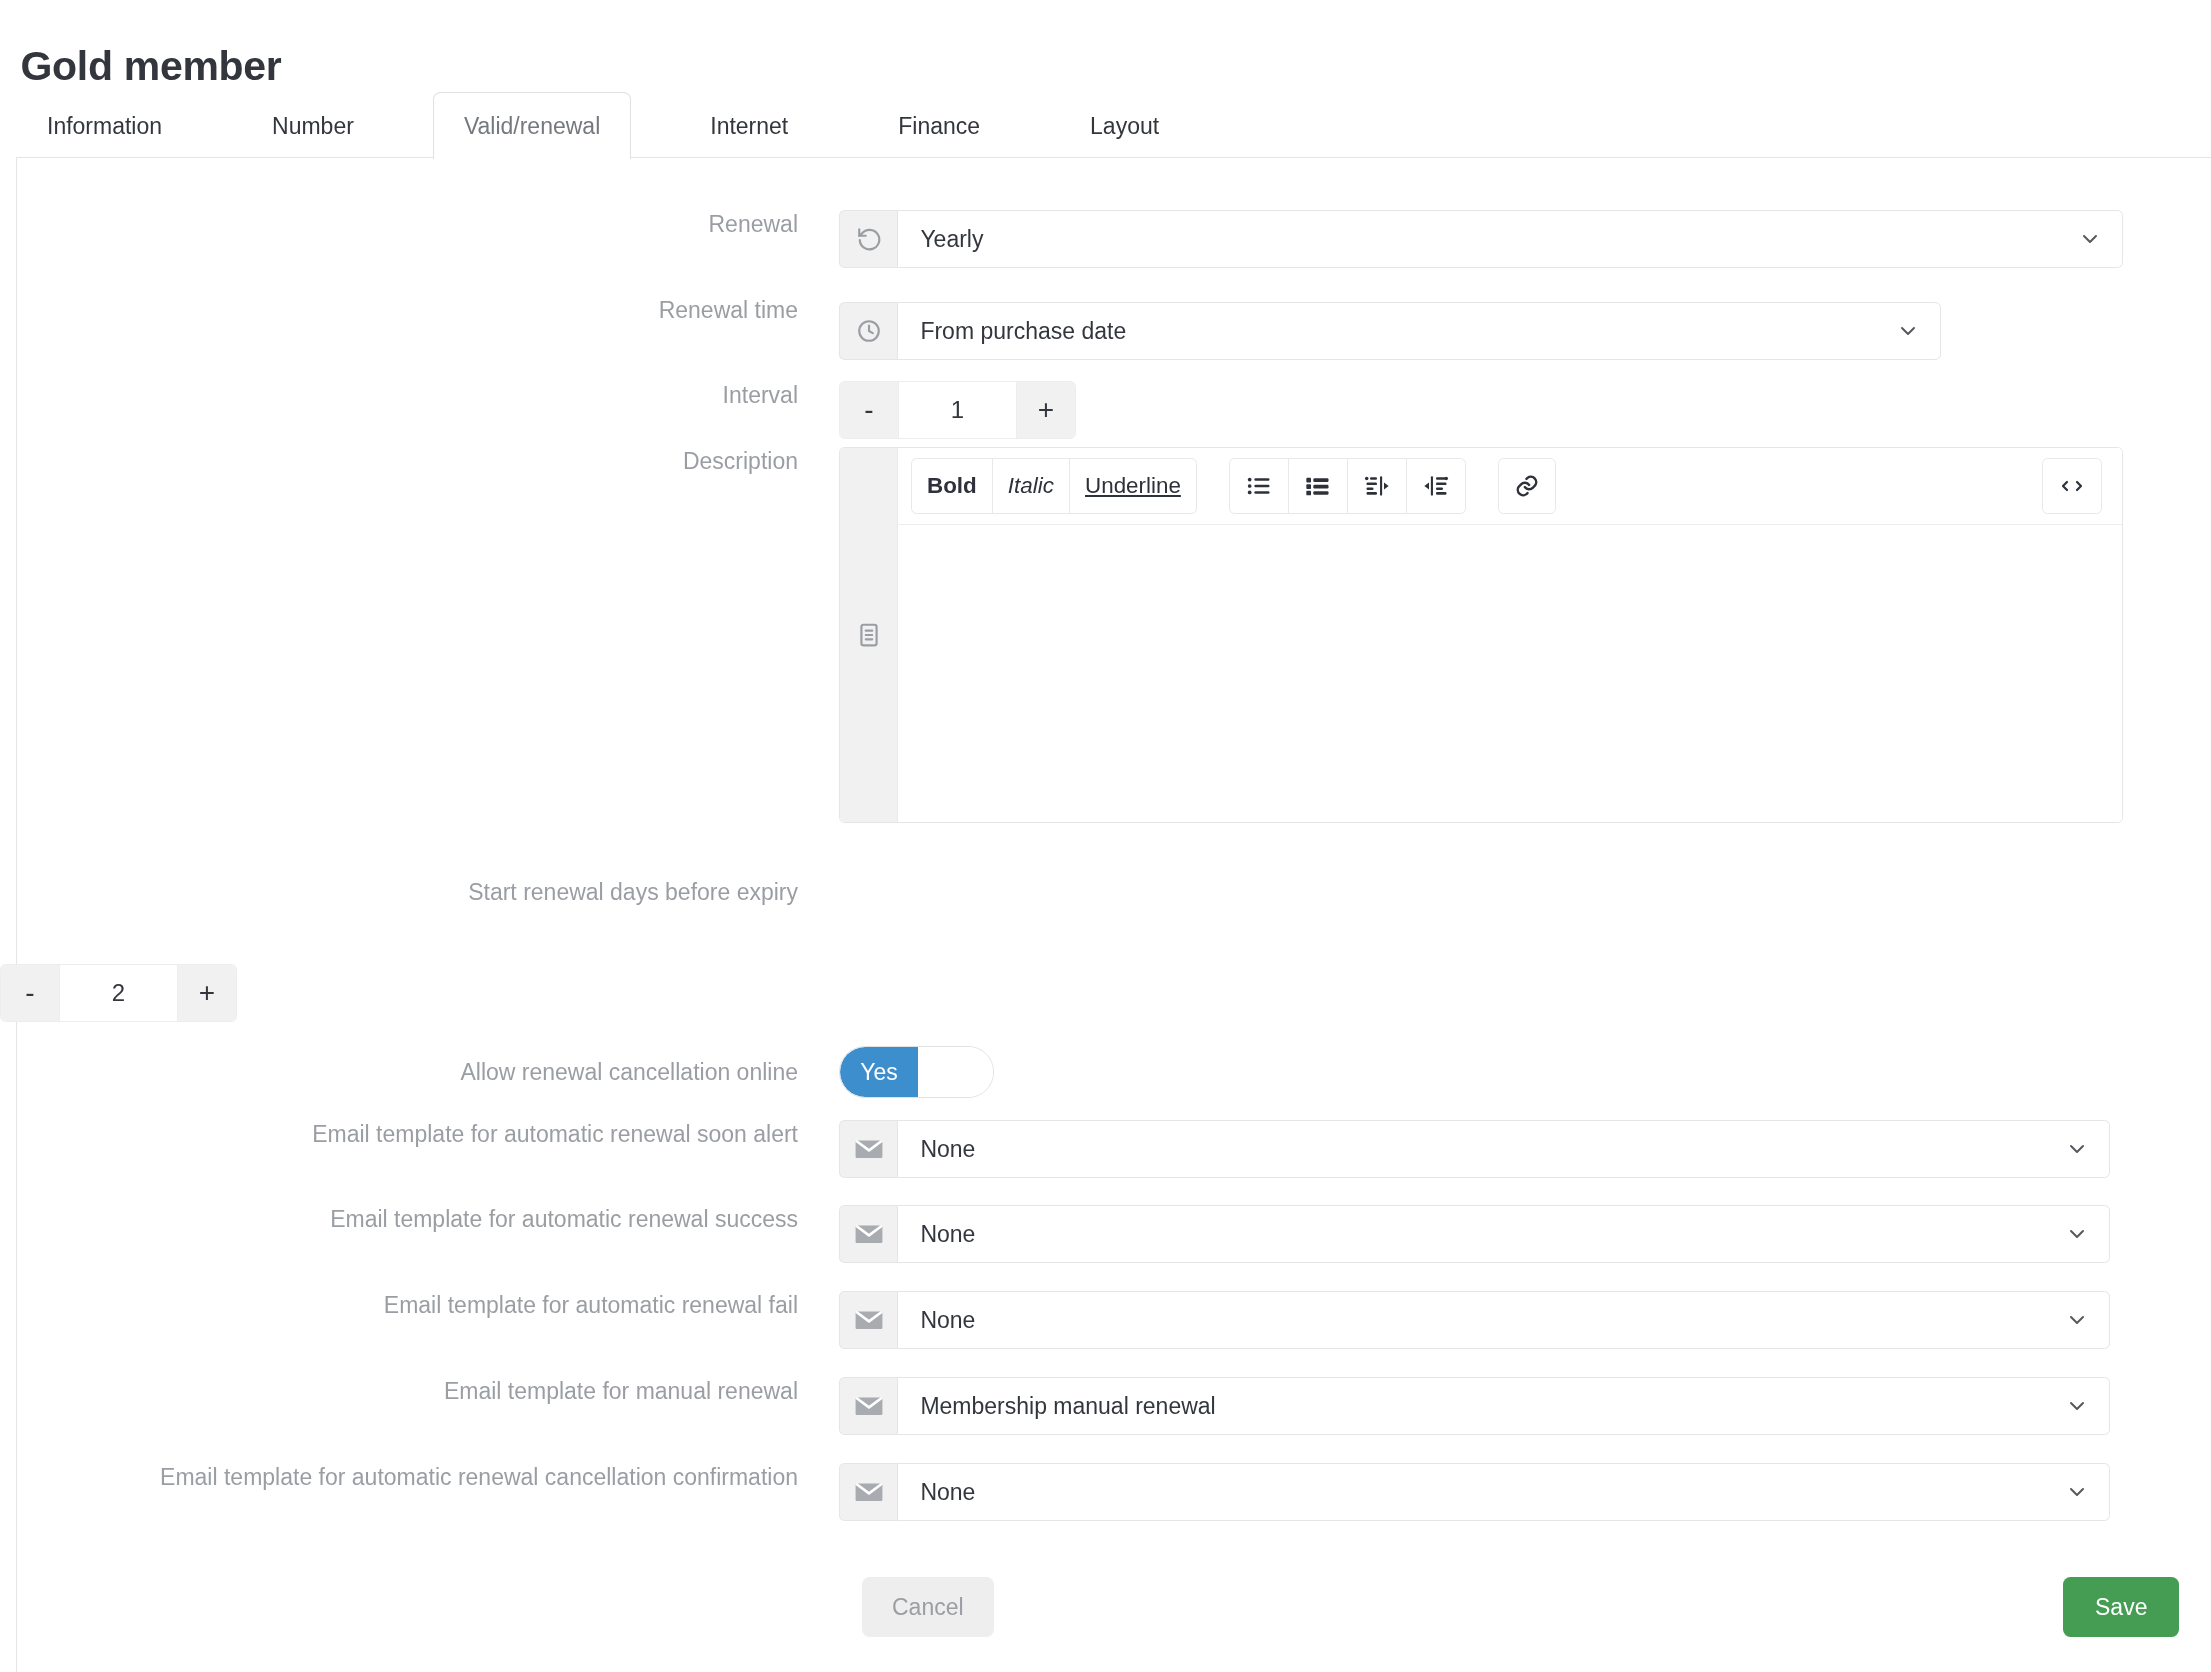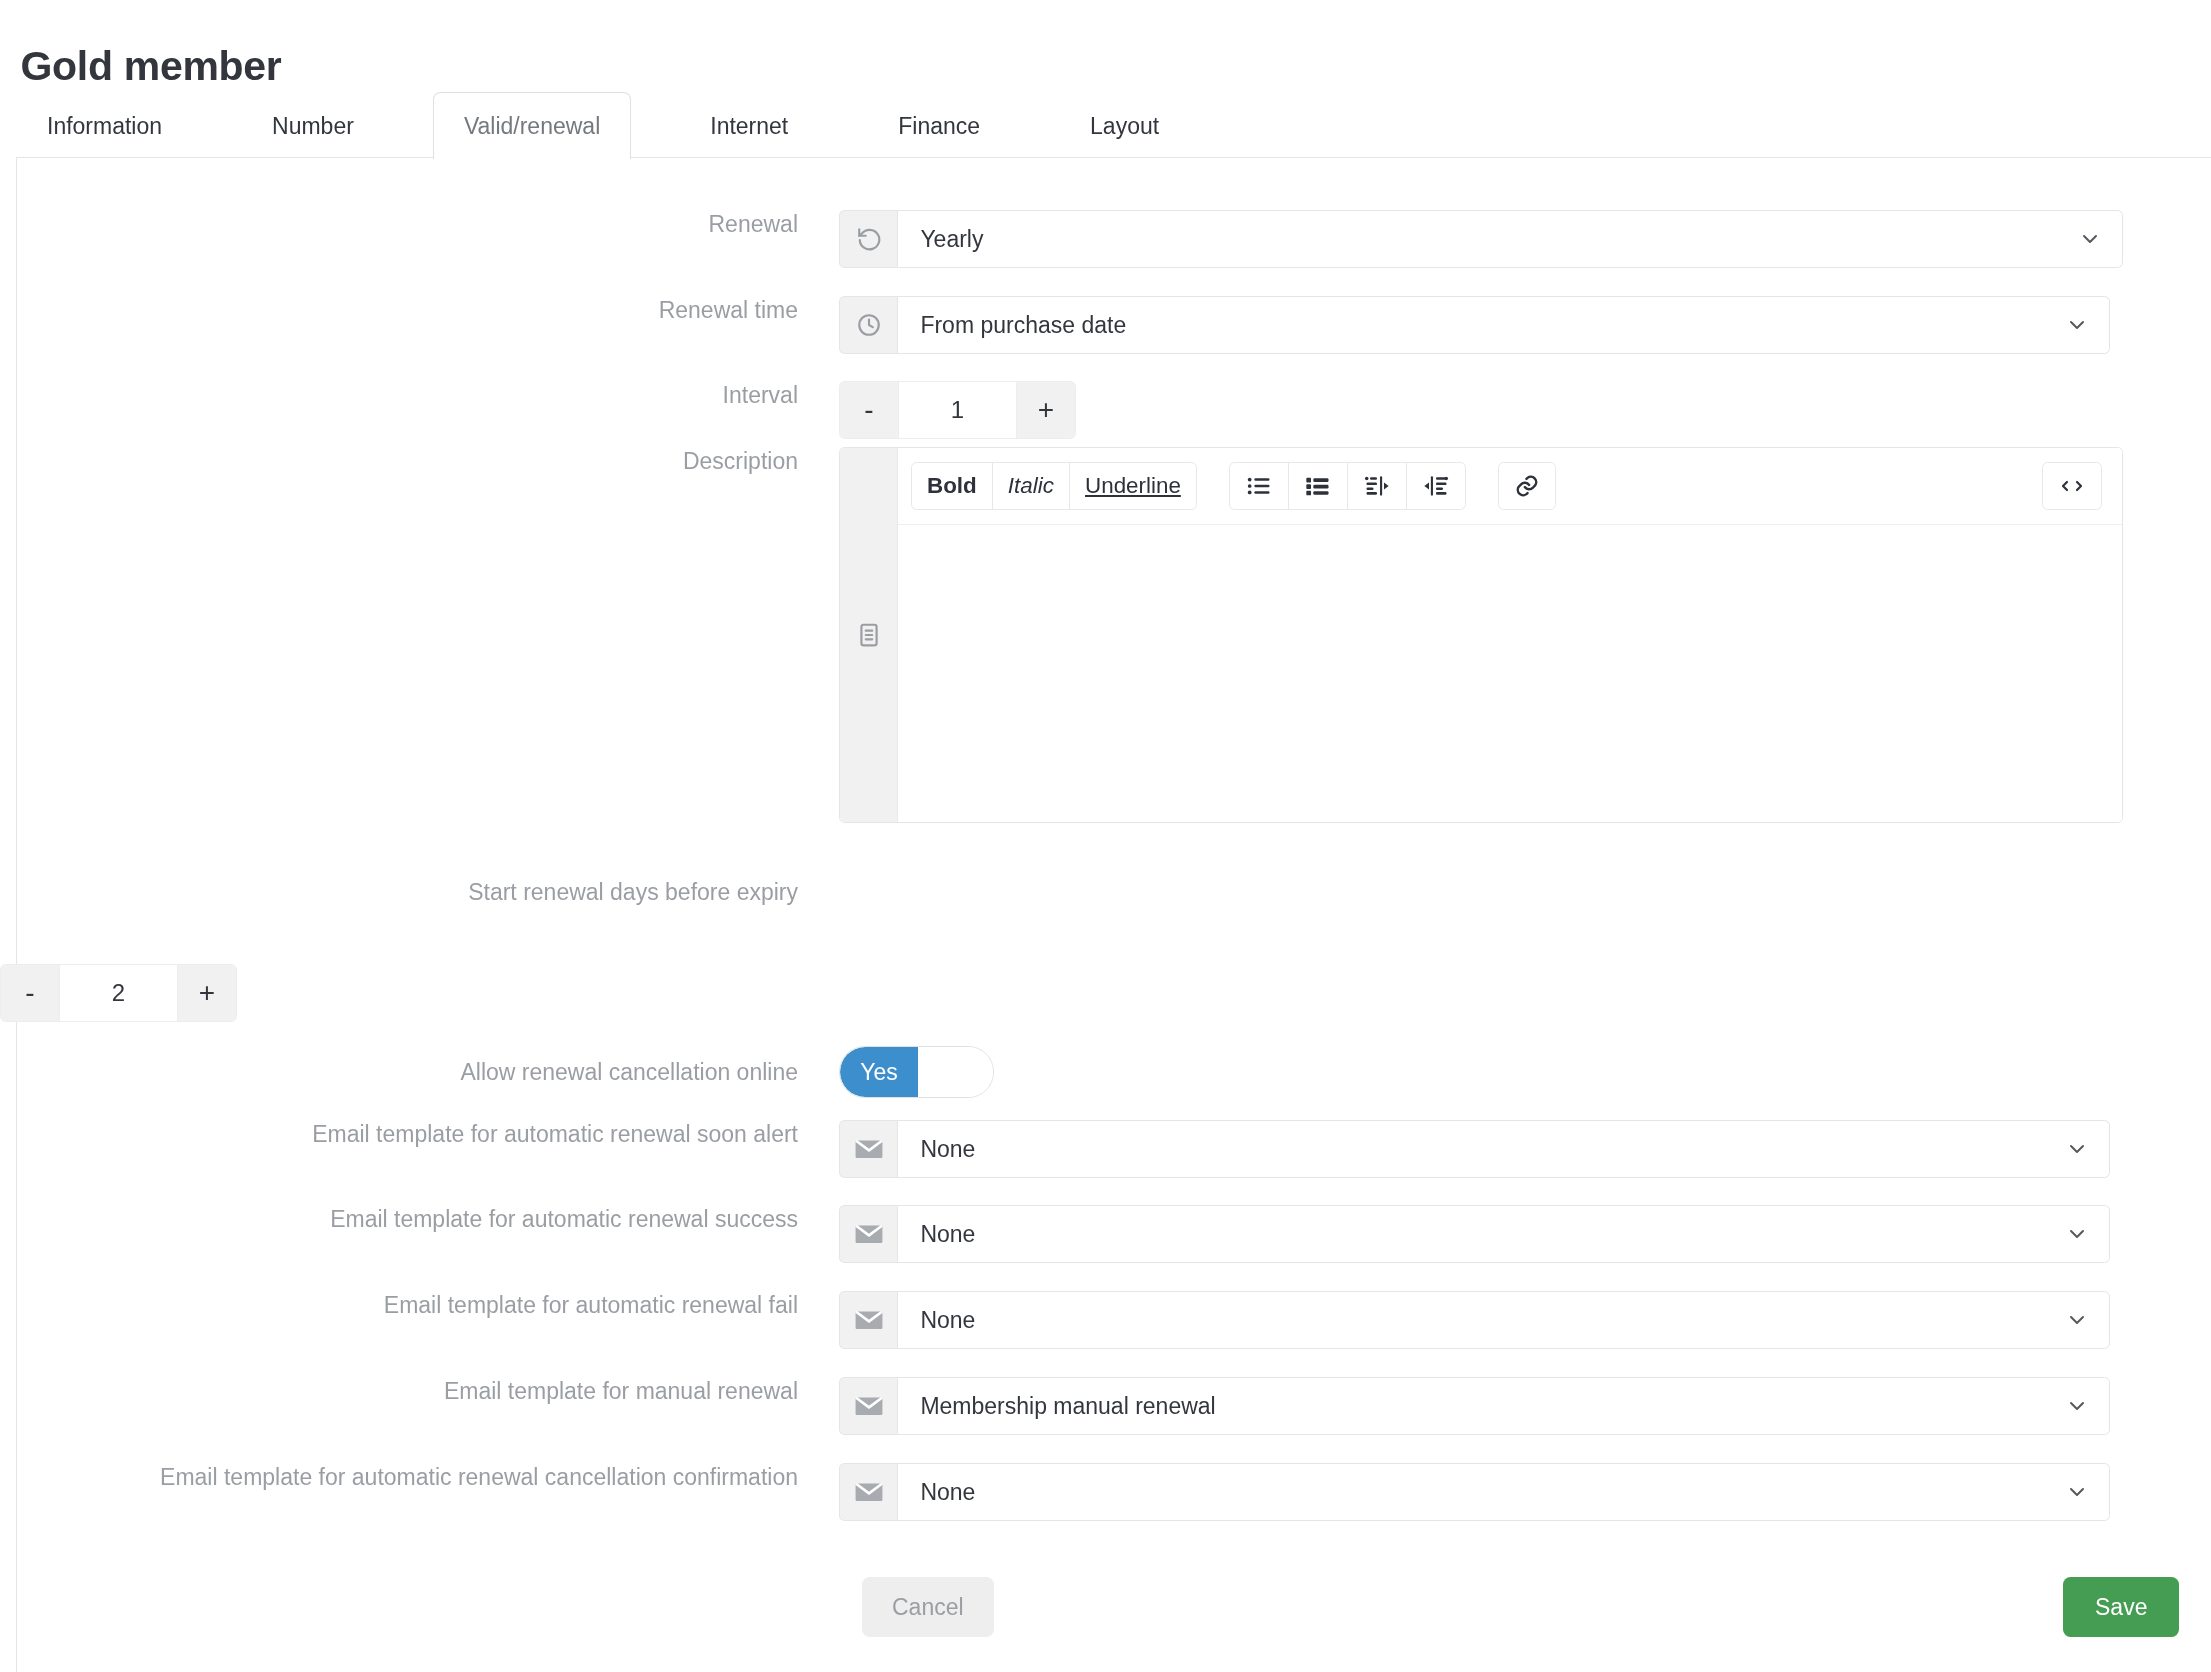--- a/index.html
+++ b/index.html
@@ -146,21 +146,21 @@
   }
   .editor .body { flex: 1; display: flex; flex-direction: column; }
   .toolbar {
     height: 77px; display: flex; align-items: center;
     padding: 0 20.5px 0 13px; gap: 0;
     background: #ffffff;
     border-bottom: 0.9px solid #eceeef;
   }
   .tb-group { display: flex; margin-right: 32px; }
   .tb-btn {
-    height: 48px; min-width: 54px; padding: 0 15px;
+    height: 56px; min-width: 54px; padding: 0 15px;
     border: 0.9px solid #e6e8ea;
     background: #ffffff;
     display: flex; align-items: center; justify-content: center;
     font-size: 22.4px; color: #2c313a;
     margin-left: -0.9px; cursor: pointer;
   }
   .tb-group .tb-btn:first-child { border-top-left-radius: 5.6px; border-bottom-left-radius: 5.6px; margin-left: 0; }
   .tb-group .tb-btn:last-child  { border-top-right-radius: 5.6px; border-bottom-right-radius: 5.6px; }
   .tb-btn.single { border-radius: 5.6px; margin-left: 0; }
   .tb-bold { font-weight: 700; }
@@ -221,21 +221,21 @@
             <svg width="24" height="24" viewBox="0 0 24 24" fill="none" stroke="#55595e" stroke-width="2" stroke-linecap="round" stroke-linejoin="round">
                 <polyline points="6 9 12 15 18 9"></polyline>
               </svg>
           </span>
         </div>
       </div>
     </div>
 
     <div class="row" style="position:absolute; left:0; top:296px;">
       <div class="lbl">Renewal time</div>
-      <div class="igroup" style="width:1271px;">
+      <div class="igroup" style="width:1102px;margin-top:6px;">
         <div class="iaddon">
           <svg width="26" height="26" viewBox="0 0 24 24" fill="none" stroke="#9a9ea3" stroke-width="2" stroke-linecap="round" stroke-linejoin="round">
             <circle cx="12" cy="12" r="9"></circle>
               <polyline points="12 7 12 12 15.5 14"></polyline>
           </svg>
         </div>
         <div class="sel">
           <span>From purchase date</span>
           <span class="chev">
             <svg width="24" height="24" viewBox="0 0 24 24" fill="none" stroke="#55595e" stroke-width="2" stroke-linecap="round" stroke-linejoin="round">

